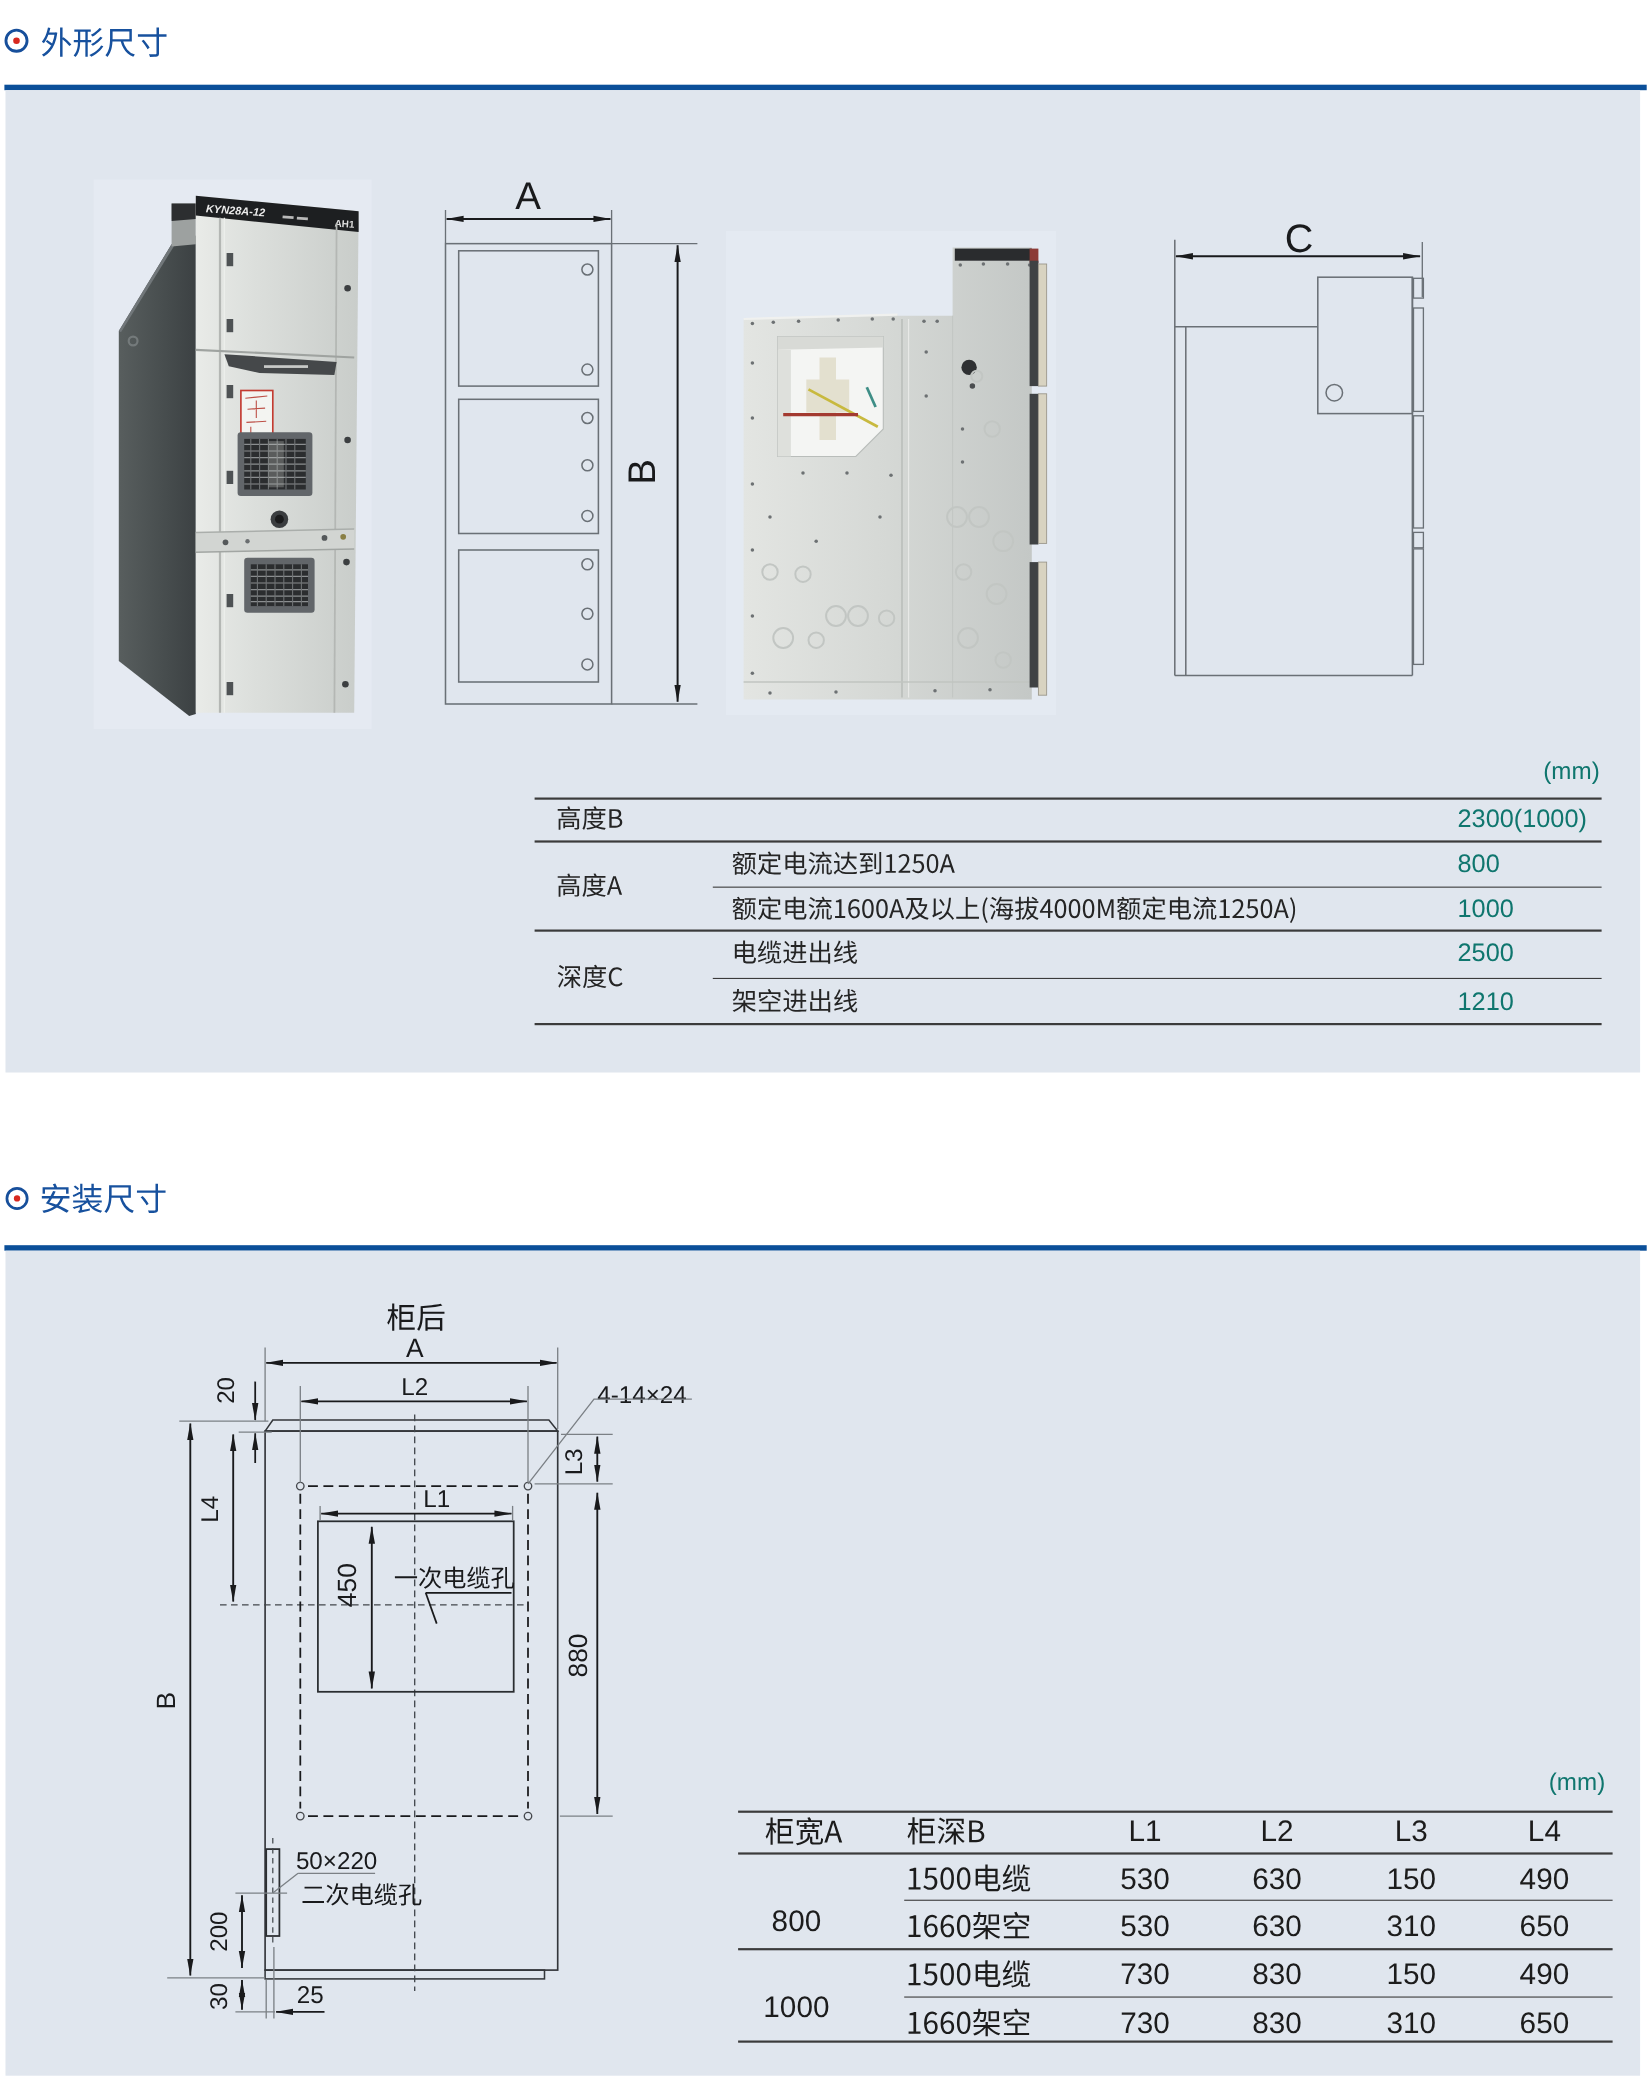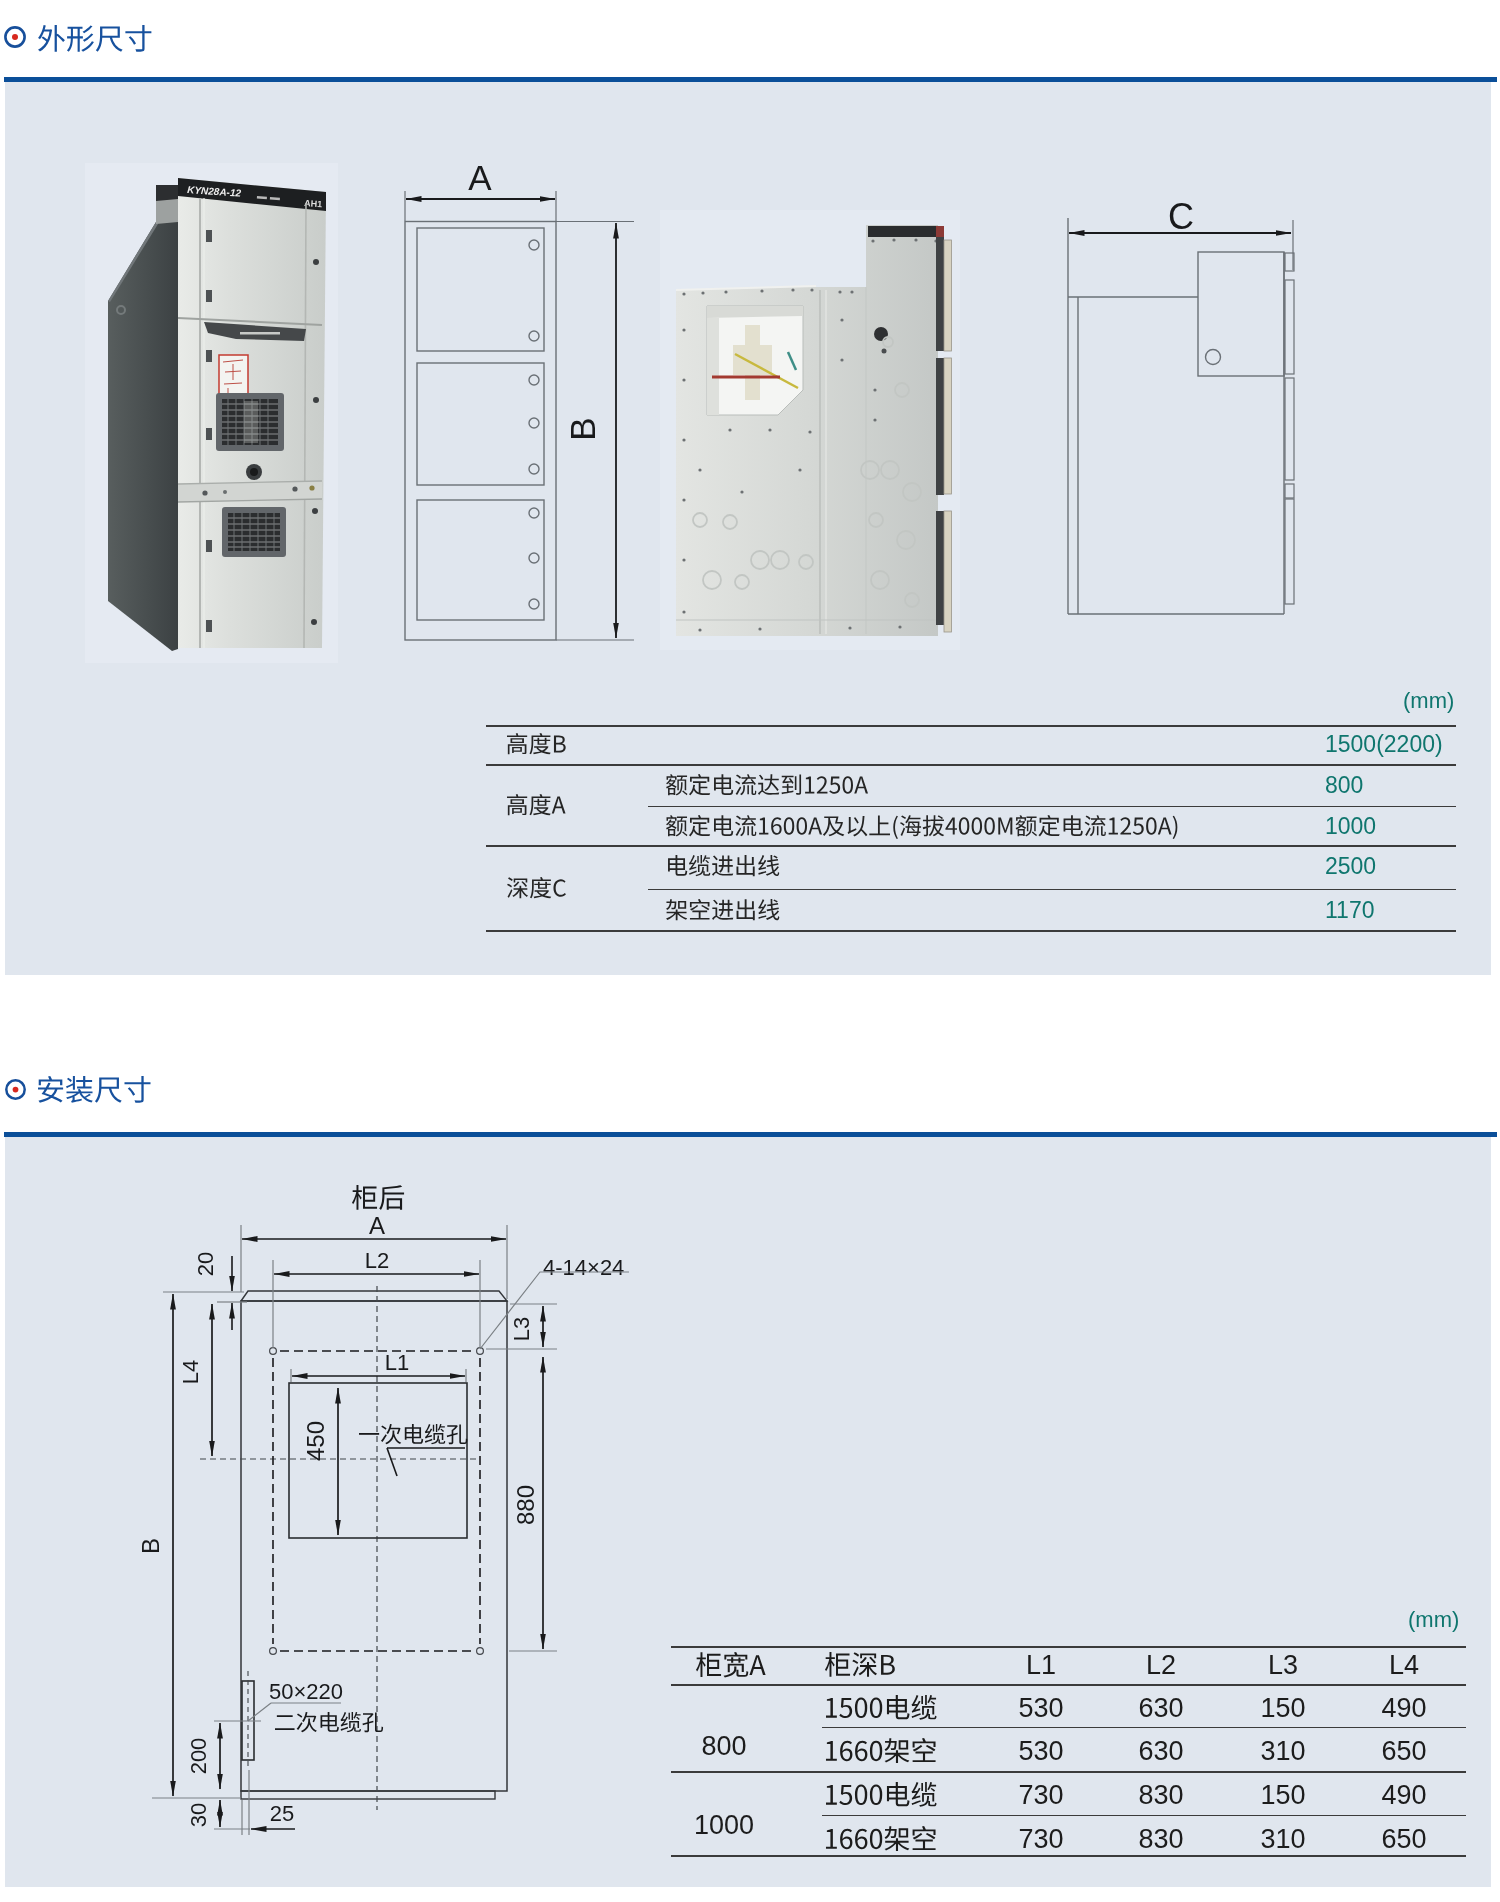--- a/index.html
+++ b/index.html
@@ -283,21 +283,21 @@
 <div class="tline" style="left:648px;top:889px;width:808px;height:1px;"></div>
 <div class="tline" style="left:486px;top:930px;width:970px;"></div>
 
 <svg class="abs" style="left:505.4px;top:730.6px" width="62.7" height="25.3" viewBox="0 0 62.7 25.3">
       <g transform="translate(0.64,21.44) scale(0.023,-0.023)" fill="#252525">
         <path transform="translate(0,0)" d="M59 736H937V670H59ZM286 559V468H719V559ZM211 614H797V413H211ZM96 357H881V294H168V-79H96ZM830 357H905V0Q905 -28 897 -41Q889 -55 869 -63Q849 -70 816 -71Q783 -72 735 -72Q732 -59 725 -43Q718 -27 711 -15Q733 -16 754 -16Q775 -16 791 -16Q807 -16 813 -16Q830 -15 830 -1ZM441 826 513 843Q527 812 540 774Q554 736 560 712L483 689Q477 716 465 755Q452 794 441 826ZM321 235H706V29H321V85H638V179H321ZM281 235H352V-21H281Z"></path>
         <path transform="translate(1000,0)" d="M225 557H937V495H225ZM239 265H812V203H239ZM386 644H458V389H701V644H775V329H386ZM792 265H807L820 268L867 243Q826 166 758 111Q691 56 605 20Q519 -17 422 -40Q325 -62 222 -74Q219 -61 210 -42Q201 -23 192 -10Q287 -2 379 17Q472 36 552 67Q633 99 695 145Q757 191 792 254ZM399 215Q449 149 534 101Q618 54 727 25Q837 -4 962 -15Q954 -23 946 -34Q937 -46 930 -58Q923 -70 918 -80Q791 -65 679 -31Q568 2 480 57Q392 112 335 189ZM161 741H948V670H161ZM126 741H201V469Q201 409 197 339Q194 268 184 194Q174 120 155 50Q136 -20 104 -80Q97 -74 84 -67Q72 -61 59 -55Q46 -48 37 -46Q68 11 86 77Q103 143 112 212Q121 281 124 347Q126 412 126 468ZM473 827 548 845Q566 815 582 779Q599 742 606 717L528 696Q521 722 506 759Q491 797 473 827Z"></path>
         <path transform="translate(2000,0)" d="M101 0V733H318Q393 733 449 715Q506 697 538 658Q570 619 570 554Q570 518 557 486Q545 453 521 430Q497 406 463 395V390Q528 378 570 334Q612 290 612 215Q612 143 576 95Q541 48 479 24Q416 0 334 0ZM193 422H302Q397 422 438 454Q479 486 479 542Q479 607 435 634Q392 660 306 660H193ZM193 74H321Q415 74 468 109Q521 144 521 218Q521 287 469 318Q417 350 321 350H193Z"></path>
       </g>
     </svg>
-<div class="tt" style="left:1325px;top:731px;">1500(2200)</div>
+<div class="tt" style="left:1325px;top:731px;">2300(1000)</div>
 
 <svg class="abs" style="left:505.4px;top:791.6px" width="62.5" height="25.3" viewBox="0 0 62.5 25.3">
       <g transform="translate(0.64,21.44) scale(0.023,-0.023)" fill="#252525">
         <path transform="translate(0,0)" d="M59 736H937V670H59ZM286 559V468H719V559ZM211 614H797V413H211ZM96 357H881V294H168V-79H96ZM830 357H905V0Q905 -28 897 -41Q889 -55 869 -63Q849 -70 816 -71Q783 -72 735 -72Q732 -59 725 -43Q718 -27 711 -15Q733 -16 754 -16Q775 -16 791 -16Q807 -16 813 -16Q830 -15 830 -1ZM441 826 513 843Q527 812 540 774Q554 736 560 712L483 689Q477 716 465 755Q452 794 441 826ZM321 235H706V29H321V85H638V179H321ZM281 235H352V-21H281Z"></path>
         <path transform="translate(1000,0)" d="M225 557H937V495H225ZM239 265H812V203H239ZM386 644H458V389H701V644H775V329H386ZM792 265H807L820 268L867 243Q826 166 758 111Q691 56 605 20Q519 -17 422 -40Q325 -62 222 -74Q219 -61 210 -42Q201 -23 192 -10Q287 -2 379 17Q472 36 552 67Q633 99 695 145Q757 191 792 254ZM399 215Q449 149 534 101Q618 54 727 25Q837 -4 962 -15Q954 -23 946 -34Q937 -46 930 -58Q923 -70 918 -80Q791 -65 679 -31Q568 2 480 57Q392 112 335 189ZM161 741H948V670H161ZM126 741H201V469Q201 409 197 339Q194 268 184 194Q174 120 155 50Q136 -20 104 -80Q97 -74 84 -67Q72 -61 59 -55Q46 -48 37 -46Q68 11 86 77Q103 143 112 212Q121 281 124 347Q126 412 126 468ZM473 827 548 845Q566 815 582 779Q599 742 606 717L528 696Q521 722 506 759Q491 797 473 827Z"></path>
         <path transform="translate(2000,0)" d="M4 0 252 733H355L604 0H506L378 410Q358 473 340 533Q322 594 304 658H300Q283 594 265 533Q246 473 227 410L97 0ZM133 224V297H471V224Z"></path>
       </g>
     </svg>
 
 <svg class="abs" style="left:663.9px;top:771.5px" width="206.1" height="25.4" viewBox="0 0 206.1 25.4">
@@ -374,21 +374,21 @@
 
 <svg class="abs" style="left:663.8px;top:896.5px" width="117.3" height="25.3" viewBox="0 0 117.3 25.3">
       <g transform="translate(1.18,21.47) scale(0.023,-0.023)" fill="#252525">
         <path transform="translate(0,0)" d="M61 297H928V230H61ZM459 394H537V-81H459ZM429 260 488 234Q443 171 378 114Q313 57 238 11Q163 -34 89 -62Q84 -53 75 -41Q66 -30 57 -19Q48 -8 39 -1Q112 23 187 63Q261 104 324 155Q388 206 429 260ZM563 262Q604 206 667 156Q730 107 805 69Q880 31 957 9Q949 2 939 -10Q930 -21 921 -32Q913 -44 906 -54Q830 -28 754 16Q677 59 612 115Q547 171 502 235ZM55 735H446V668H55ZM415 735H488Q488 735 487 723Q487 712 486 704Q481 614 474 558Q468 501 460 470Q452 439 440 425Q428 413 414 407Q401 402 382 400Q367 398 339 398Q312 398 282 400Q280 415 275 434Q270 453 262 467Q290 464 315 463Q339 463 350 463Q369 462 379 472Q387 481 394 508Q400 534 406 586Q411 638 415 723ZM214 839H288Q284 755 274 684Q264 612 243 553Q222 493 183 446Q144 400 83 366Q75 379 62 396Q48 413 36 422Q91 451 125 491Q159 532 178 585Q196 637 204 701Q212 764 214 839ZM631 693V485H837V693ZM560 759H912V418H560Z"></path>
         <path transform="translate(1000,0)" d="M459 300H538V-12H459ZM76 718H926V517H849V649H150V492H76ZM182 343H825V275H182ZM77 22H927V-46H77ZM564 537 611 587Q648 568 691 546Q733 524 775 500Q818 477 855 455Q892 433 919 415L869 357Q844 375 808 397Q771 420 729 445Q688 470 645 494Q602 517 564 537ZM384 590 436 544Q397 509 347 473Q298 437 243 405Q188 373 129 348L85 413Q174 444 250 492Q326 540 384 590ZM424 824 502 846Q520 813 540 772Q560 731 571 703L489 675Q479 704 461 747Q442 789 424 824Z"></path>
         <path transform="translate(2000,0)" d="M339 659H924V586H339ZM481 819H555V468Q555 420 549 367Q544 313 528 260Q513 207 482 160Q452 112 402 74Q398 82 388 92Q378 103 367 113Q356 123 348 128Q408 174 436 231Q464 288 472 350Q481 411 481 469ZM333 407H944V335H333ZM262 478V91H188V408H50V478ZM224 128Q249 128 272 109Q294 91 335 64Q384 33 449 25Q514 16 598 16Q643 16 691 18Q740 19 789 21Q837 24 882 27Q927 31 964 35Q959 25 954 11Q950 -3 946 -18Q943 -32 942 -43Q915 -44 872 -46Q829 -48 778 -50Q728 -51 680 -52Q632 -53 596 -53Q503 -53 437 -42Q371 -31 319 2Q288 22 264 41Q240 61 223 61Q206 61 184 44Q163 26 138 -3Q114 -32 88 -66L38 2Q89 57 138 93Q186 128 224 128ZM81 778 135 819Q163 795 193 766Q222 736 249 708Q275 679 292 657L234 609Q219 633 193 662Q167 692 138 722Q109 753 81 778ZM720 819H795V80H720Z"></path>
         <path transform="translate(3000,0)" d="M457 839H539V19H457ZM814 341H895V-78H814ZM150 749H228V477H774V750H855V404H150ZM104 341H187V54H853V-21H104Z"></path>
         <path transform="translate(4000,0)" d="M78 182Q77 190 72 202Q68 215 64 228Q59 242 54 251Q71 254 89 272Q107 289 130 317Q142 331 166 362Q191 393 220 436Q250 479 281 529Q312 579 338 630L401 592Q342 490 271 392Q201 295 130 222V220Q130 220 122 217Q114 213 104 207Q94 201 86 195Q78 188 78 182ZM78 182 75 243 111 269 384 318Q382 303 382 285Q383 266 384 255Q290 236 233 224Q175 211 144 204Q114 196 100 192Q86 187 78 182ZM72 423Q70 431 66 444Q61 457 57 471Q52 485 47 494Q61 497 75 514Q88 531 104 556Q112 568 129 597Q145 625 165 664Q185 703 205 747Q224 792 239 837L309 804Q284 743 253 681Q221 620 187 564Q152 508 117 464V462Q117 462 111 458Q104 454 95 448Q85 442 79 435Q72 429 72 423ZM72 423 70 479 106 502 293 521Q290 506 288 488Q287 470 287 459Q223 451 184 446Q144 440 122 436Q100 432 89 429Q78 426 72 423ZM54 54Q96 65 150 79Q204 93 265 110Q325 127 387 144L398 80Q311 54 225 29Q139 4 70 -18ZM433 600 903 670 915 604 445 532ZM413 385 931 481 943 415 425 317ZM584 842H658Q658 724 663 616Q669 508 681 414Q694 319 711 243Q729 166 752 111Q775 55 803 26Q832 -4 865 -4Q878 -4 887 5Q895 15 900 39Q905 64 907 108Q918 95 934 84Q950 74 963 68Q957 12 945 -20Q933 -51 912 -64Q891 -77 857 -77Q807 -77 767 -43Q728 -10 698 53Q668 115 646 199Q625 284 612 387Q598 490 591 605Q585 720 584 842ZM704 780 748 822Q773 811 800 796Q828 781 852 766Q877 750 893 736L849 689Q825 711 783 736Q742 762 704 780ZM887 349 950 319Q895 233 815 161Q734 88 636 32Q537 -24 428 -62Q421 -48 407 -31Q394 -13 381 0Q488 33 584 84Q681 135 759 202Q837 270 887 349Z"></path>
       </g>
     </svg>
-<div class="tt" style="left:1325px;top:897px;">1170</div>
+<div class="tt" style="left:1325px;top:897px;">1210</div>
 
 <svg class="abs" style="left:4px;top:1078px" width="23" height="23" viewBox="0 0 24 24">
 <circle cx="12" cy="12" r="9.6" fill="none" stroke="#174f9b" stroke-width="2.6"></circle>
 <circle cx="12" cy="12" r="3" fill="#d8281e"></circle>
 </svg>
 
 <svg class="abs" style="left:36px;top:1074px" width="116.5" height="30.9" viewBox="0 0 116.5 30.9">
       <g transform="translate(0,26.41) scale(0.029,-0.029)" fill="#17519e">
         <path transform="translate(0,0)" d="M93 725H908V522H829V654H168V522H93ZM668 414 748 396Q700 256 614 163Q528 70 407 14Q285 -43 130 -77Q126 -68 117 -55Q109 -42 100 -29Q90 -17 82 -9Q237 19 354 70Q472 120 550 204Q629 288 668 414ZM69 449H935V378H69ZM414 823 491 842Q509 810 528 772Q546 733 556 708L477 685Q467 711 449 751Q431 790 414 823ZM192 222 247 276Q331 250 425 216Q518 182 609 144Q700 106 779 67Q857 28 914 -8L852 -73Q799 -38 722 2Q646 42 555 83Q465 123 372 158Q278 194 192 222ZM192 223Q222 260 254 307Q285 354 317 407Q348 459 375 512Q402 565 421 612L502 596Q482 547 454 495Q427 443 397 392Q367 342 338 297Q308 252 283 218Z"></path>
         <path transform="translate(1000,0)" d="M449 287 508 261Q472 224 423 191Q373 158 316 131Q259 103 199 81Q138 60 80 46Q72 59 60 75Q48 92 37 102Q95 114 154 132Q212 150 268 174Q323 198 370 227Q417 255 449 287ZM547 286Q581 210 641 150Q700 90 782 50Q863 9 961 -12Q950 -22 937 -41Q924 -59 918 -74Q814 -49 730 -2Q647 45 584 114Q522 182 483 270ZM839 230 894 189Q864 169 828 148Q791 127 755 108Q718 90 686 76L641 112Q673 127 709 147Q746 167 780 189Q815 211 839 230ZM52 309H949V247H52ZM386 702H935V636H386ZM416 477H916V411H416ZM272 840H342V369H272ZM624 840H699V435H624ZM68 742 114 785Q147 764 183 735Q219 706 238 682L190 634Q178 650 158 669Q137 688 114 707Q90 727 68 742ZM37 485Q86 505 154 535Q222 566 293 598L308 536Q245 506 180 476Q116 447 63 422ZM233 -85 230 -30 266 -4 578 60Q576 47 575 29Q574 11 575 0Q468 -24 403 -38Q339 -53 305 -62Q270 -70 256 -75Q241 -80 233 -85ZM233 -85Q232 -76 227 -65Q223 -54 218 -42Q213 -31 208 -24Q218 -20 230 -13Q242 -7 251 6Q260 19 260 39V160L333 160V-21Q333 -21 323 -25Q313 -29 298 -36Q284 -43 269 -51Q254 -60 243 -68Q233 -77 233 -85ZM439 375 511 396Q528 370 544 338Q560 307 567 284L491 260Q484 283 469 316Q454 349 439 375Z"></path>

